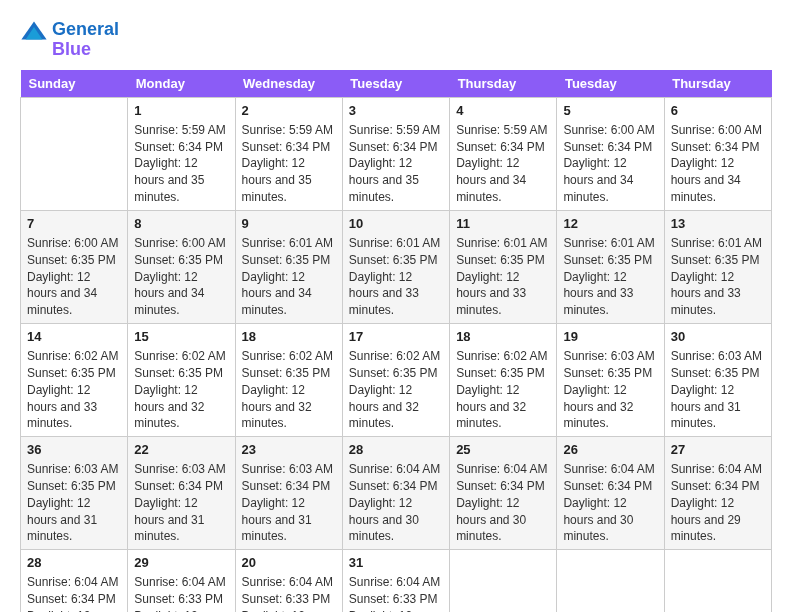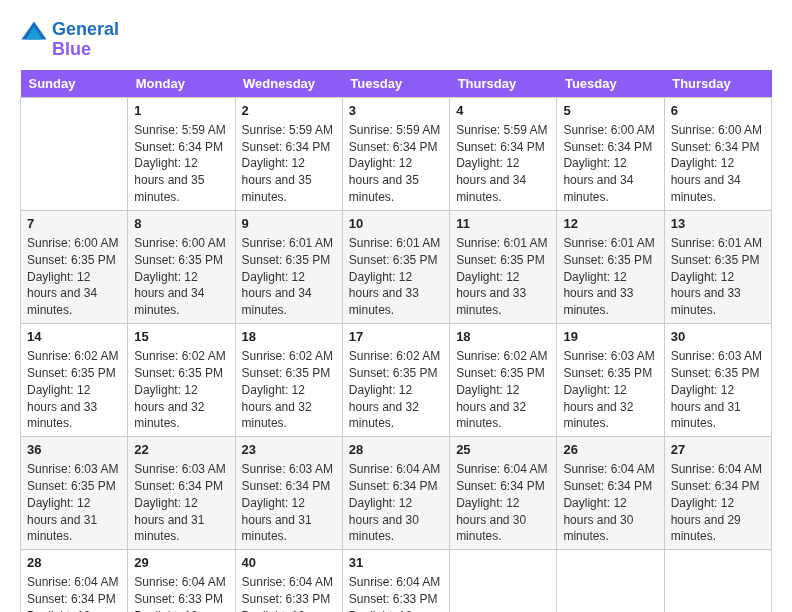--- a/index.html
+++ b/index.html
@@ -241,21 +241,21 @@
       <tr>
         <td>
           <span class="day-num">28</span>
           <div class="cell-info">Sunrise: 6:04 AM<br>Sunset: 6:34 PM<br>Daylight: 12 hours and 29 minutes.</div>
         </td>
         <td>
           <span class="day-num">29</span>
           <div class="cell-info">Sunrise: 6:04 AM<br>Sunset: 6:33 PM<br>Daylight: 12 hours and 29 minutes.</div>
         </td>
         <td>
-          <span class="day-num">40</span>
+          <span class="day-num">20</span>
           <div class="cell-info">Sunrise: 6:04 AM<br>Sunset: 6:33 PM<br>Daylight: 12 hours and 28 minutes.</div>
         </td>
         <td>
           <span class="day-num">31</span>
           <div class="cell-info">Sunrise: 6:04 AM<br>Sunset: 6:33 PM<br>Daylight: 12 hours and 28 minutes.</div>
         </td>
         <td class="empty-cell"></td>
         <td class="empty-cell"></td>
         <td class="empty-cell"></td>
       </tr>

